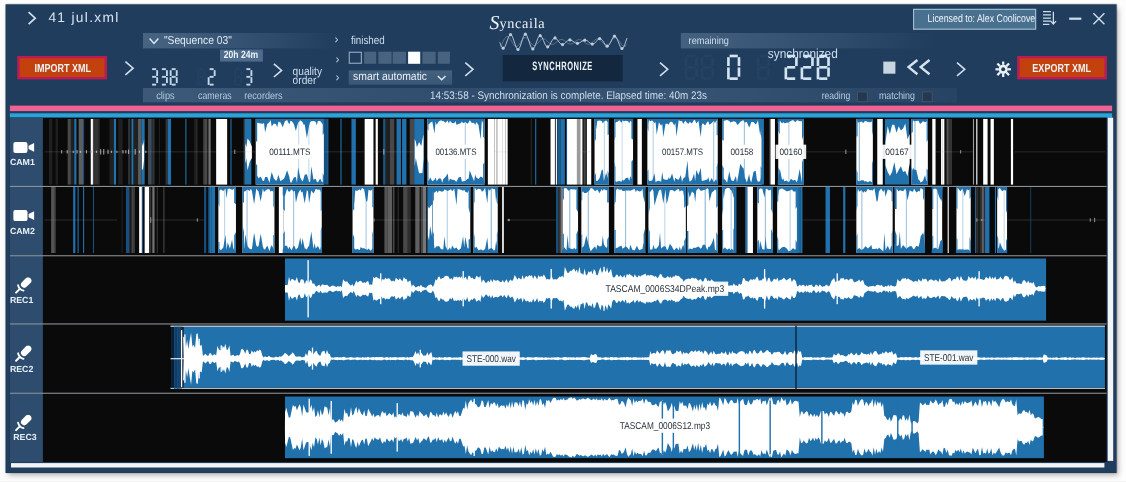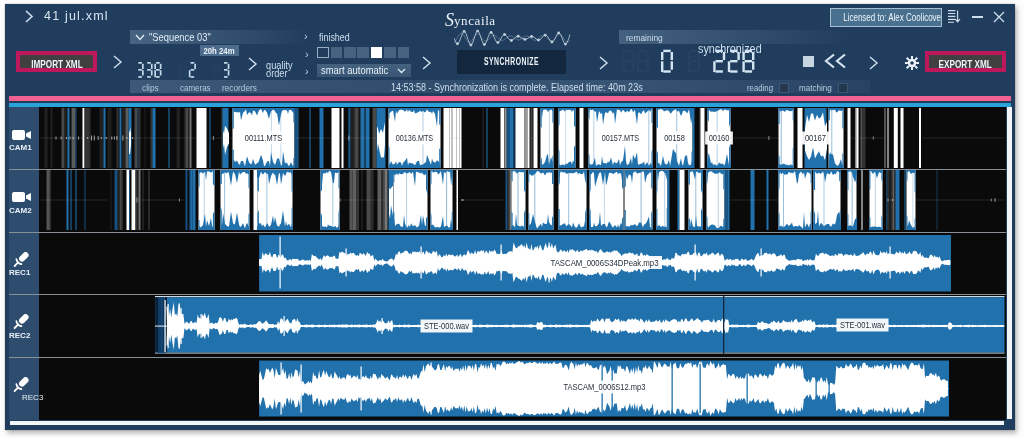--- a/index.html
+++ b/index.html
@@ -1,19 +1,19 @@
 <!DOCTYPE html>
 <html><head><meta charset="utf-8">
 <style>
 *{margin:0;padding:0;box-sizing:border-box}
 html,body{width:1024px;height:438px;background:#fdfdfd;font-family:"Liberation Sans",sans-serif;overflow:hidden;position:relative}
 #win{position:absolute;left:5px;top:4px;width:1010px;height:426px;background:#203d5e;box-shadow:2px 3px 5px rgba(0,0,0,0.30),0 0 1px rgba(0,0,0,0.4)}
 .abs{position:absolute}
 .lbl{position:absolute;color:#b7cde1;font-size:10px;white-space:nowrap}
-.btn{position:absolute;background:#404040;border:4px solid #be185d;color:#eef4f9;font-weight:bold;text-align:center;white-space:nowrap}
+.btn{position:absolute;background:#c2410c;border:2px solid #be185d;color:#eef4f9;font-weight:bold;text-align:center;white-space:nowrap}
 .sx{display:inline-block;transform-origin:0 50%;white-space:nowrap}
 .sc{display:inline-block;transform-origin:50% 50%;white-space:nowrap}
 svg.abs{display:block}
 </style></head><body>
 <div id="win"></div>
 <svg class="abs" style="left:24px;top:10px" width="10" height="13" viewBox="0 0 10 13">
     <path d="M2,1 L8,6.5 L2,12" stroke="#cfdeec" stroke-width="1.6" fill="none"></path>
   </svg>
 <div class="abs" style="left:44px;top:8.5px;color:#d8e5f0;font-size:12.5px;letter-spacing:1.2px">41 jul.xml</div>
 <div class="abs" style="left:445px;top:9px;width:140px;text-align:left;color:#eef3f8;font-size:13px;font-family:'Liberation Serif',serif"><span style="font-style:italic;font-size:18px;position:relative;top:1px">S</span><span style="letter-spacing:0.6px">yncaila</span></div>
@@ -237,21 +237,21 @@
       <rect x="8.8" y="-0.6" width="6" height="11" rx="3" fill="#fff" transform="rotate(45 11.8 4.9)"></rect>
       <path d="M4.4,7.2 a6.6,6.6 0 0 0 5,5" stroke="#fff" stroke-width="1.7" fill="none" stroke-linecap="round"></path>
       <path d="M2.6,14 L6,10.6" stroke="#fff" stroke-width="1.8" fill="none" stroke-linecap="round"></path>
     </svg></div>
 <div class="abs" style="left:9px;top:330.5px;color:#e8f0f7;font-size:8px;font-weight:bold">REC2</div>
 <div class="abs" style="left:12px;top:376.5px"><svg width="17" height="17" viewBox="0 0 17 17">
       <rect x="8.8" y="-0.6" width="6" height="11" rx="3" fill="#fff" transform="rotate(45 11.8 4.9)"></rect>
       <path d="M4.4,7.2 a6.6,6.6 0 0 0 5,5" stroke="#fff" stroke-width="1.7" fill="none" stroke-linecap="round"></path>
       <path d="M2.6,14 L6,10.6" stroke="#fff" stroke-width="1.8" fill="none" stroke-linecap="round"></path>
     </svg></div>
-<div class="abs" style="left:22px;top:393.0px;color:#e8f0f7;font-size:8px;font-weight:normal">REC3</div>
+<div class="abs" style="left:12px;top:393.0px;color:#e8f0f7;font-size:8px;font-weight:bold">REC3</div>
 <svg class="abs" style="left:38.5px;top:107.5px" width="966" height="60" viewBox="0 0 966 60">
     <rect x="5.5" y="0" width="3" height="60" fill="#202020"></rect>
     <rect x="11.5" y="0" width="2" height="60" fill="#202020"></rect>
     <rect x="22.5" y="0" width="3" height="60" fill="#484848"></rect>
     <rect x="25.5" y="0" width="2" height="60" fill="#202020"></rect>
     <rect x="27.5" y="0" width="1" height="60" fill="#202020"></rect>
     <rect x="28.5" y="0" width="2" height="60" fill="#2171ad"></rect>
     <rect x="32.5" y="0" width="4" height="60" fill="#5c5c5c"></rect>
     <rect x="36.5" y="0" width="1" height="60" fill="#164f82"></rect>
     <rect x="43.5" y="0" width="2" height="60" fill="#ffffff"></rect>

